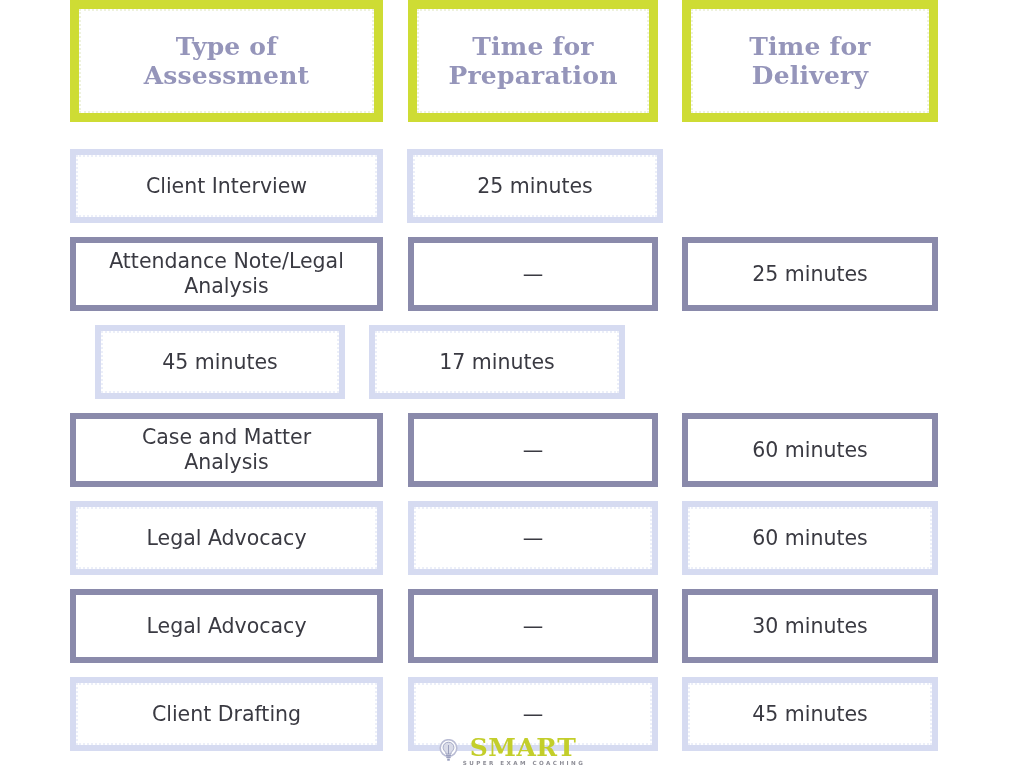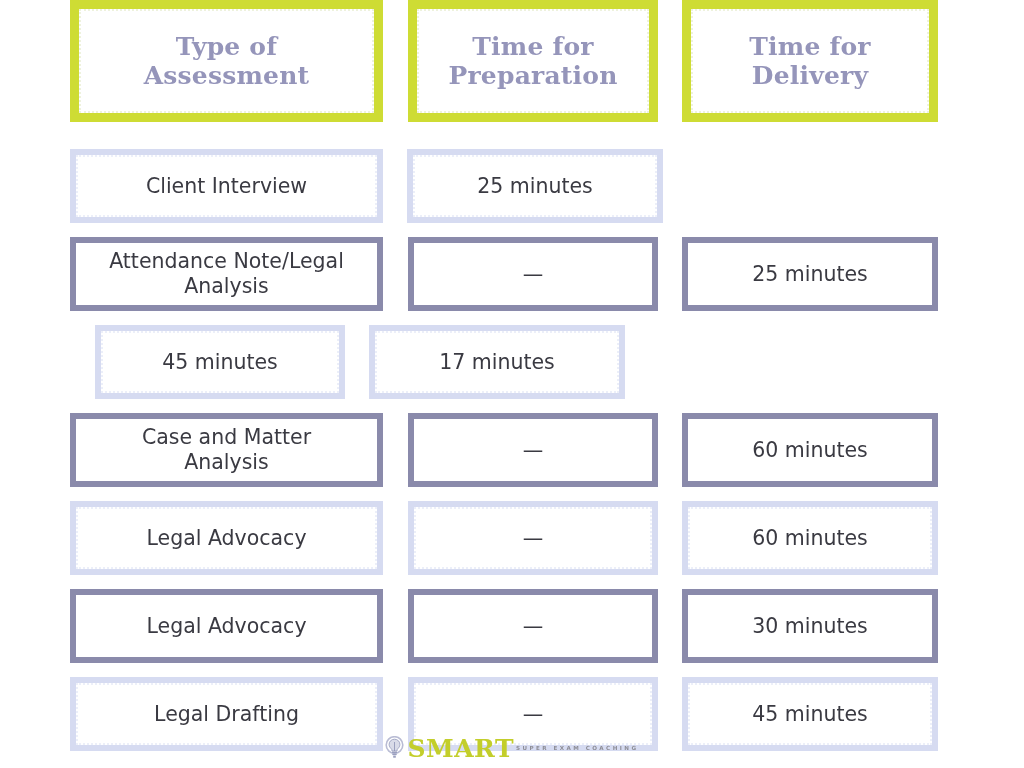--- a/index.html
+++ b/index.html
@@ -104,21 +104,21 @@
     top: 736px;
     width: 1024px;
     display: flex;
     align-items: center;
     justify-content: center;
     gap: 3px;
   }
   #logo-bulb { display: block; }
   .logo-textblock {
     display: flex;
-    flex-direction: row;
+    flex-direction: column;
     align-items: center;
     line-height: 1;
   }
   .logo-word {
     font-family: "DejaVu Serif", "Liberation Serif", serif;
     font-weight: bold;
     font-size: 25px;
     color: #c3ce2b;
     letter-spacing: 0.5px;
     line-height: 0.96;
@@ -245,21 +245,21 @@
         </div>
         <div class="cell col-2">
           <div class="cell-inner">
             <span class="body-text">30 minutes</span>
           </div>
         </div>
       </div>
       <div class="row body-row light">
         <div class="cell col-0">
           <div class="cell-inner">
-            <span class="body-text">Legal Drafting</span>
+            <span class="body-text">Client Drafting</span>
           </div>
         </div>
         <div class="cell col-1">
           <div class="cell-inner">
             <span class="body-text">—</span>
           </div>
         </div>
         <div class="cell col-2">
           <div class="cell-inner">
             <span class="body-text">45 minutes</span>

